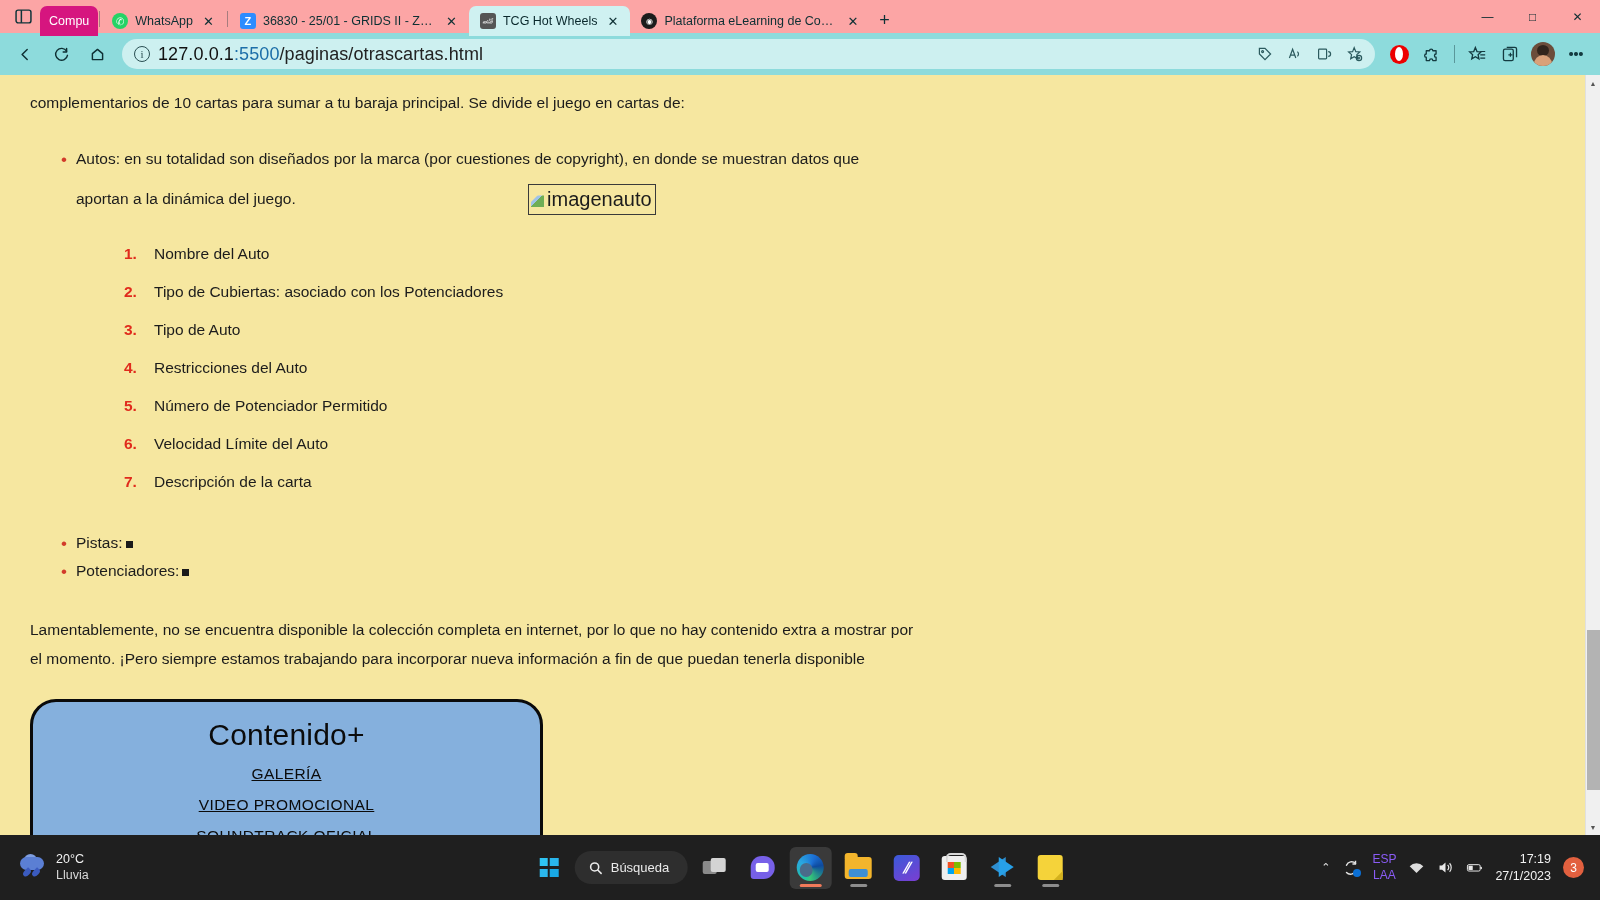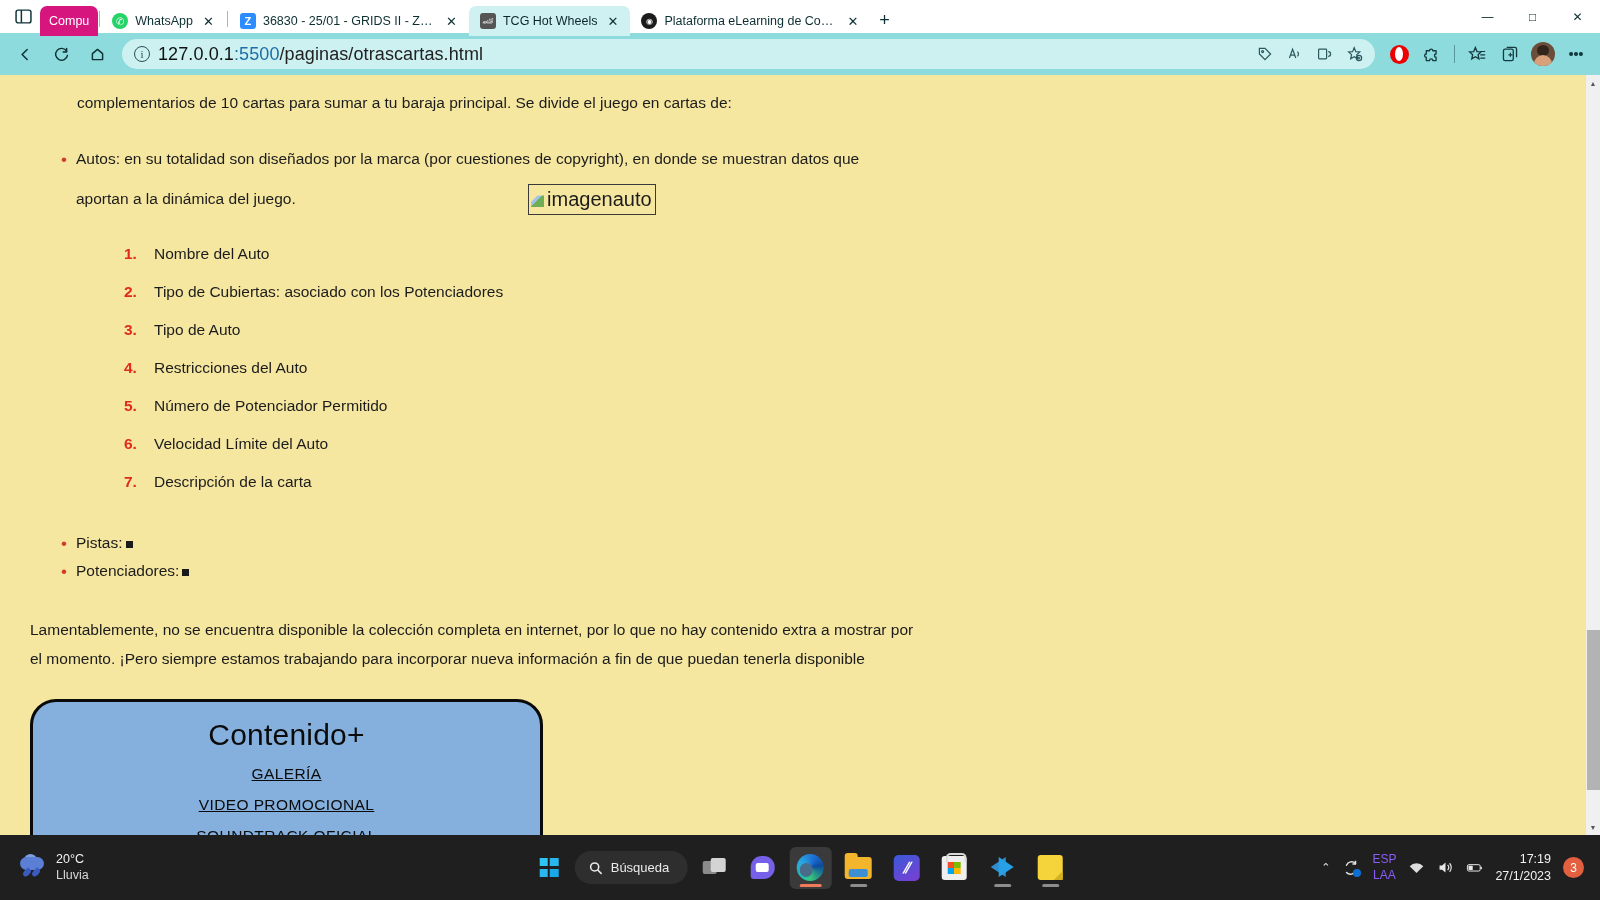--- a/index.html
+++ b/index.html
@@ -4,21 +4,21 @@
 <style>
   * { box-sizing: border-box; margin: 0; padding: 0; }
   html, body {
     width: 1600px; height: 900px;
     overflow: hidden;
     font-family: "Liberation Sans", sans-serif;
     background: #2f2f2f;
   }
 
   
-  .browser { width: 1600px; height: 835px; background: #ffffff; display: flex; flex-direction: column; }
+  .browser { width: 1600px; height: 835px; background: #fca5a5; display: flex; flex-direction: column; }
 
   
   .tabstrip { height: 33px; display: flex; align-items: flex-end; padding-left: 6px; gap: 0; }
   .tb-icon-left {
     width: 34px; height: 33px; display: flex; align-items: center; justify-content: center;
     color: #10343a;
   }
   .tb-icon-left svg { width: 17px; height: 17px; }
 
   .pinned-tab {
@@ -75,21 +75,21 @@
   .vsep { width: 1px; height: 18px; background: rgba(15,50,55,.4); margin: 0 5px; }
   .avatar { width: 24px; height: 24px; border-radius: 50%; background: #6b4d3a; overflow: hidden; position: relative; }
   .avatar::before { content: ""; position: absolute; left: 6px; top: 3px; width: 12px; height: 11px; border-radius: 50%; background: #32251c; }
   .avatar::after { content: ""; position: absolute; left: 3px; top: 13px; width: 18px; height: 13px; border-radius: 9px 9px 0 0; background: #d9a179; }
 
   
   .viewport { flex: 1; background: #f6e7a0; position: relative; display: flex; overflow: hidden; }
   .page { flex: 1; position: relative; padding: 0 30px; color: #1b1b1b; }
 
   .p-text { font-size: 15.5px; line-height: 1.55; color: #1c1c1c; }
-  .lead { padding-top: 16px; margin-left: 47px; }
+  .lead { padding-top: 16px; }
 
   ul.bullets { list-style: none; margin-top: 24px; }
   ul.bullets > li {
     position: relative; padding-left: 46px; font-size: 15.5px; line-height: 2.58; color: #1c1c1c;
   }
   ul.bullets > li::before {
     content: "•"; position: absolute; left: 31px; top: -1px; color: #d23b2a; font-size: 17px;
   }
   .bullet-tight { line-height: 1.85 !important; }
 

